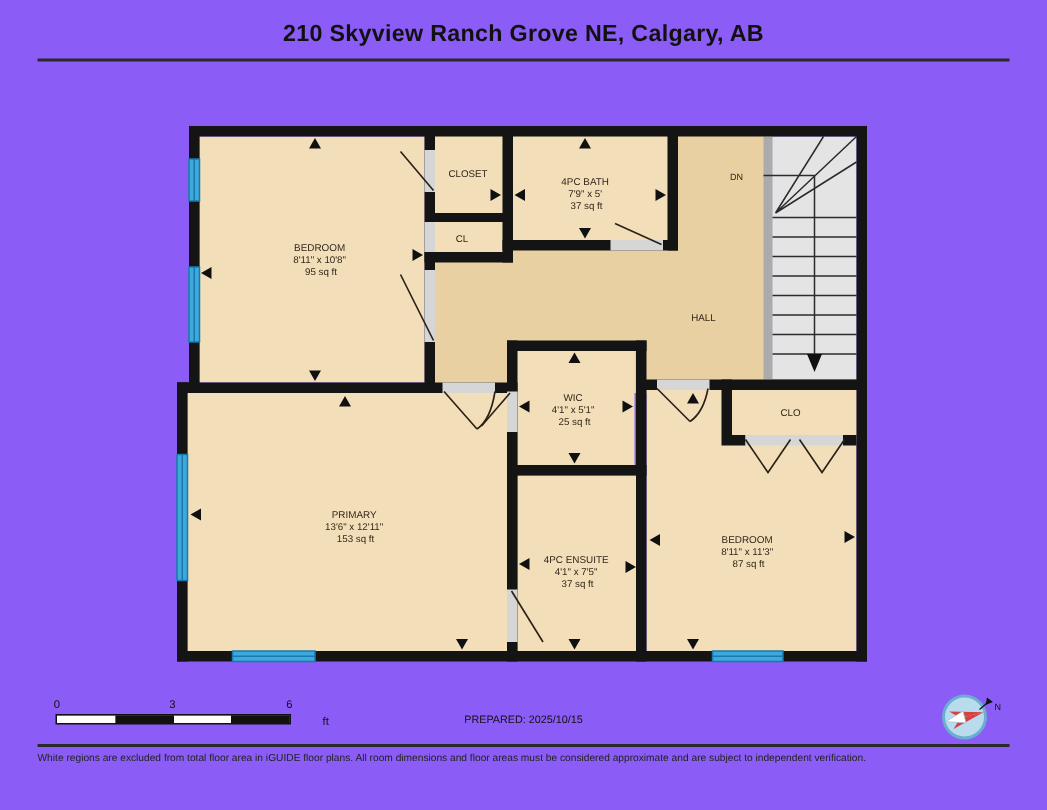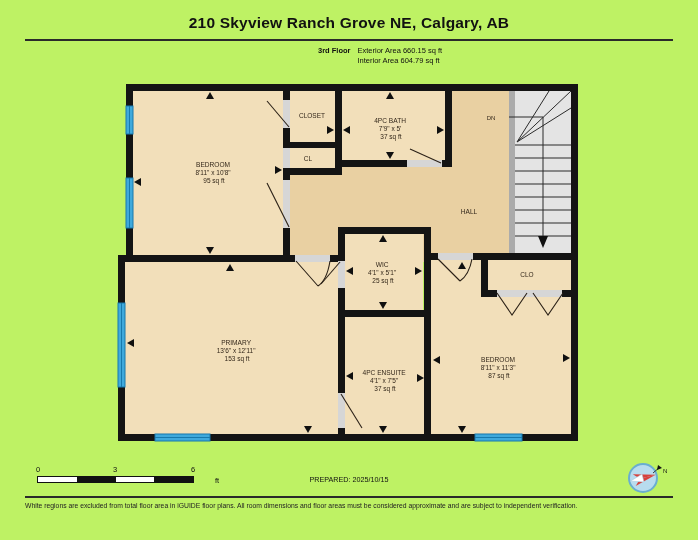--- a/index.html
+++ b/index.html
@@ -1,16 +1,16 @@
 <!DOCTYPE html>
 <html><head>
 <meta charset="utf-8">
 <style>
   html,body{margin:0;padding:0;background:#fff;}
-  #page{position:relative;width:698px;height:540px;background:#bef264;overflow:hidden;
+  #page{position:relative;width:698px;height:540px;background:#8b5cf6;overflow:hidden;
         font-family:"Liberation Sans",sans-serif;color:#111;}
   .title{position:absolute;top:14px;left:0;width:698px;text-align:center;
          font-size:15.5px;font-weight:bold;letter-spacing:.2px;}
   .rule{position:absolute;left:25px;width:648px;height:2px;background:#2a2a2a;}
   .rule.top{top:39px;} .rule.bot{top:496px;}
   .sub{position:absolute;top:46px;left:318px;display:flex;align-items:flex-start;
        font-size:7.5px;line-height:10px;}
   .sub .fl{font-weight:bold;margin-right:7px;}
   .scale{position:absolute;left:35px;top:465px;width:190px;font-size:7.5px;}
   .scale .nums{position:relative;height:9px;}
@@ -32,27 +32,20 @@
   .ar{fill:#101010;}
 </style>
 </head>
 <body>
 
 <div id="page">
 
   <div class="title">210 Skyview Ranch Grove NE, Calgary, AB</div>
   <div class="rule top"></div>
 
-  <div class="sub">
-    <span class="fl">3rd Floor</span>
-    <span>
-      <span style="display:block">Exterior Area 660.15 sq ft</span>
-      <span style="display:block">Interior Area 604.79 sq ft</span>
-    </span>
-  </div>
 
   <svg width="698" height="540" viewBox="0 0 698 540" style="position:absolute;top:0;left:0;">
 
     <g>
       <rect class="hl" x="283" y="84" width="232" height="178"></rect>
     </g>
 
     <g>
       <rect class="rm" x="133" y="91" width="150" height="164"></rect>
       <rect class="rm" x="290" y="91" width="45" height="51"></rect>

